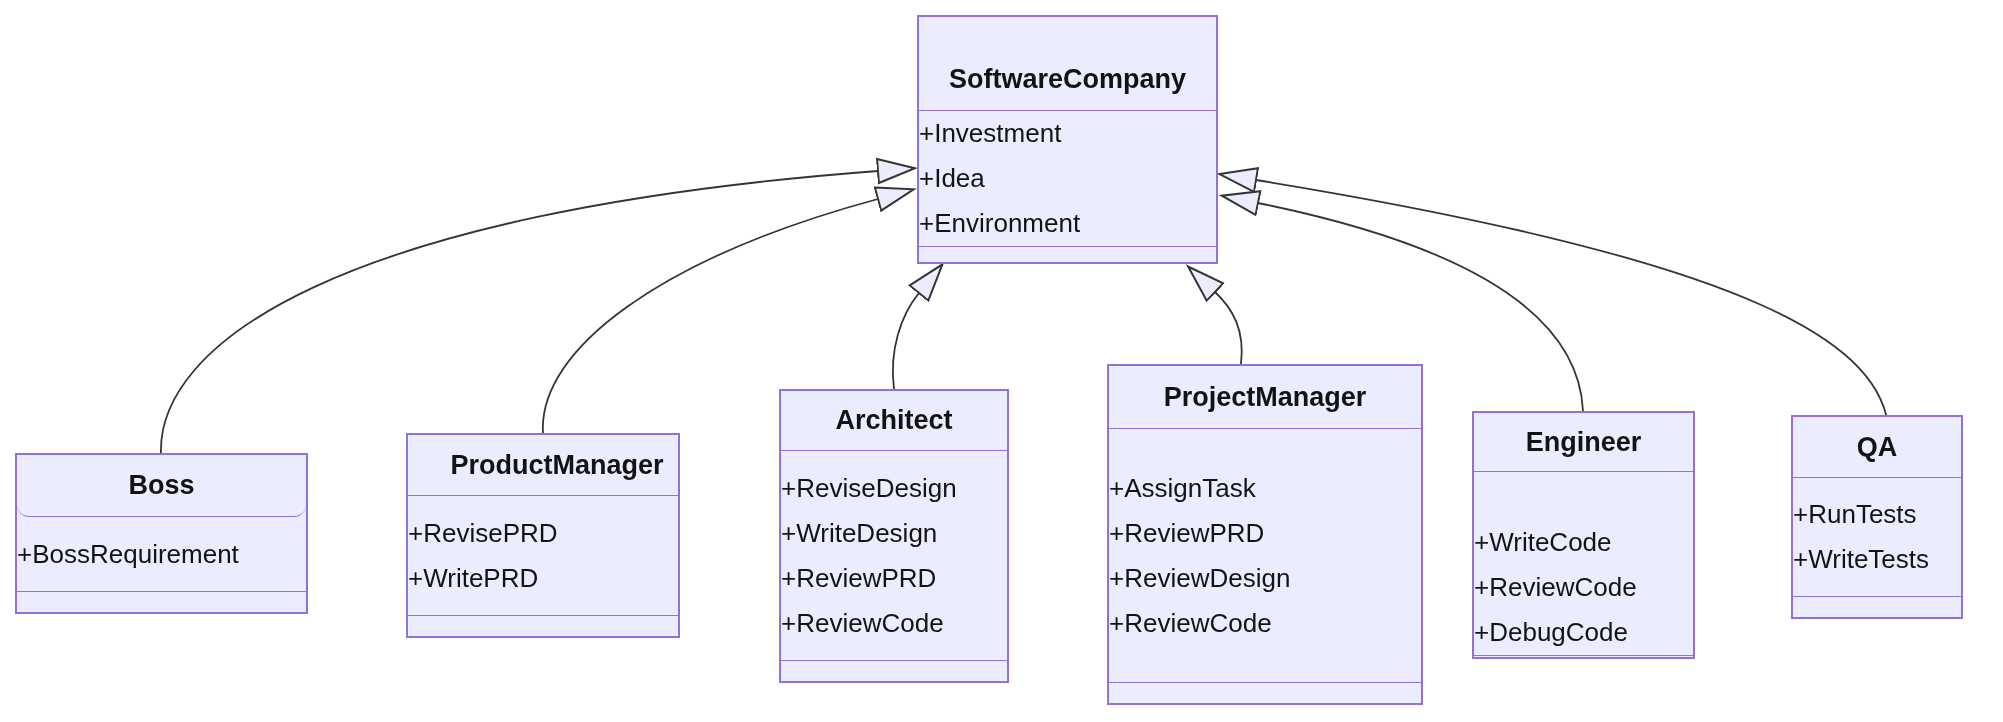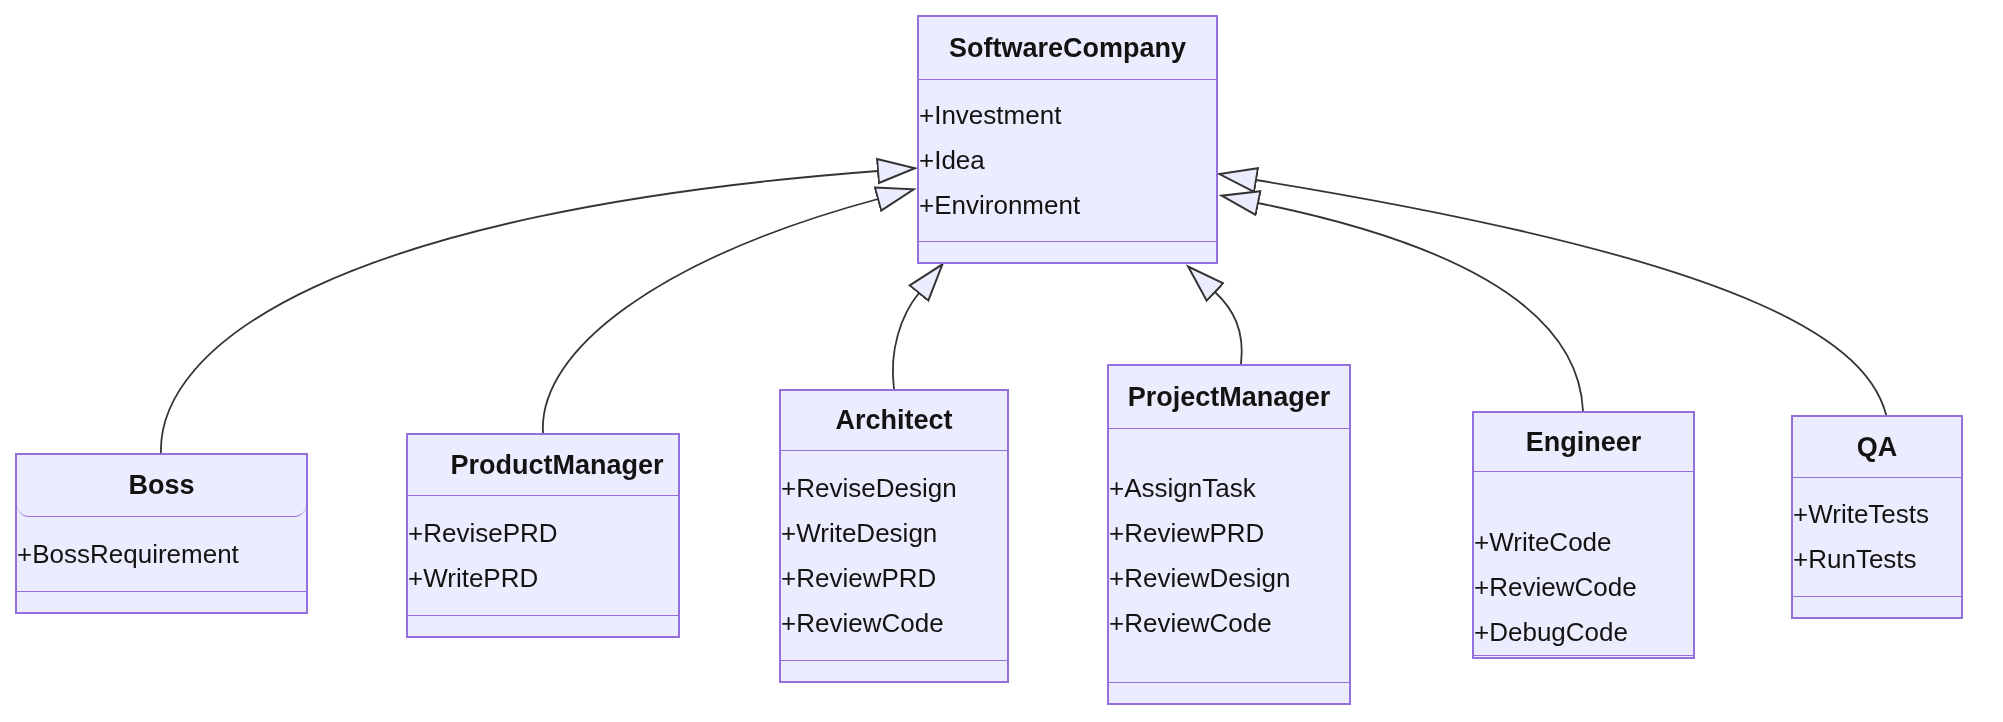--- a/index.html
+++ b/index.html
@@ -49,21 +49,21 @@
       <path d="M 161 455 C 156 345, 335 212, 878 171" marker-end="url(#tri)"></path>
       <path d="M 543 433 C 538 350, 660 258, 878 199" marker-end="url(#tri)"></path>
       <path d="M 894 389 C 889 350, 901 315, 919 293" marker-end="url(#tri)"></path>
       <path d="M 1241 364 C 1245 330, 1233 309, 1215 292" marker-end="url(#tri)"></path>
       <path d="M 1583 411 C 1579 320, 1480 248, 1258 203" marker-end="url(#tri)"></path>
       <path d="M 1889 433 C 1884 345, 1760 262, 1256 180" marker-end="url(#tri)"></path>
     </g>
   </svg>
 
   <div class="cls" style="left:917px;top:15px;width:301px;height:249px;">
-    <div class="title" style="height:62px;">SoftwareCompany</div>
+    <div class="title" style="height:62px;margin-top:31px;">SoftwareCompany</div>
     <div class="members">
       <div>+Investment</div>
       <div>+Idea</div>
       <div>+Environment</div>
     </div>
     <div class="footer"></div>
   </div>
 
   <div class="cls" style="left:15px;top:453px;width:293px;height:161px;">
     <div class="title" style="height:61px;border-radius:12px;">Boss</div>
@@ -86,21 +86,21 @@
     <div class="title" style="height:59px;text-align:center;">Architect</div>
     <div class="members">
       <div>+ReviseDesign</div>
       <div>+WriteDesign</div>
       <div>+ReviewPRD</div>
       <div>+ReviewCode</div>
     </div>
     <div class="footer"></div>
   </div>
 
-  <div class="cls" style="left:1107px;top:364px;width:244px;height:341px;">
+  <div class="cls" style="left:1107px;top:364px;width:316px;height:341px;">
     <div class="title" style="height:62px;">ProjectManager</div>
     <div class="members">
       <div>+AssignTask</div>
       <div>+ReviewPRD</div>
       <div>+ReviewDesign</div>
       <div>+ReviewCode</div>
     </div>
     <div class="footer"></div>
   </div>
 
@@ -110,19 +110,19 @@
       <div>+WriteCode</div>
       <div>+ReviewCode</div>
       <div>+DebugCode</div>
     </div>
     <div class="footer"></div>
   </div>
 
   <div class="cls" style="left:1791px;top:415px;width:172px;height:204px;">
     <div class="title" style="height:60px;">QA</div>
     <div class="members">
+      <div>+RunTests</div>
       <div>+WriteTests</div>
-      <div>+RunTests</div>
     </div>
     <div class="footer"></div>
   </div>
 
 </div>
 
 </body></html>

